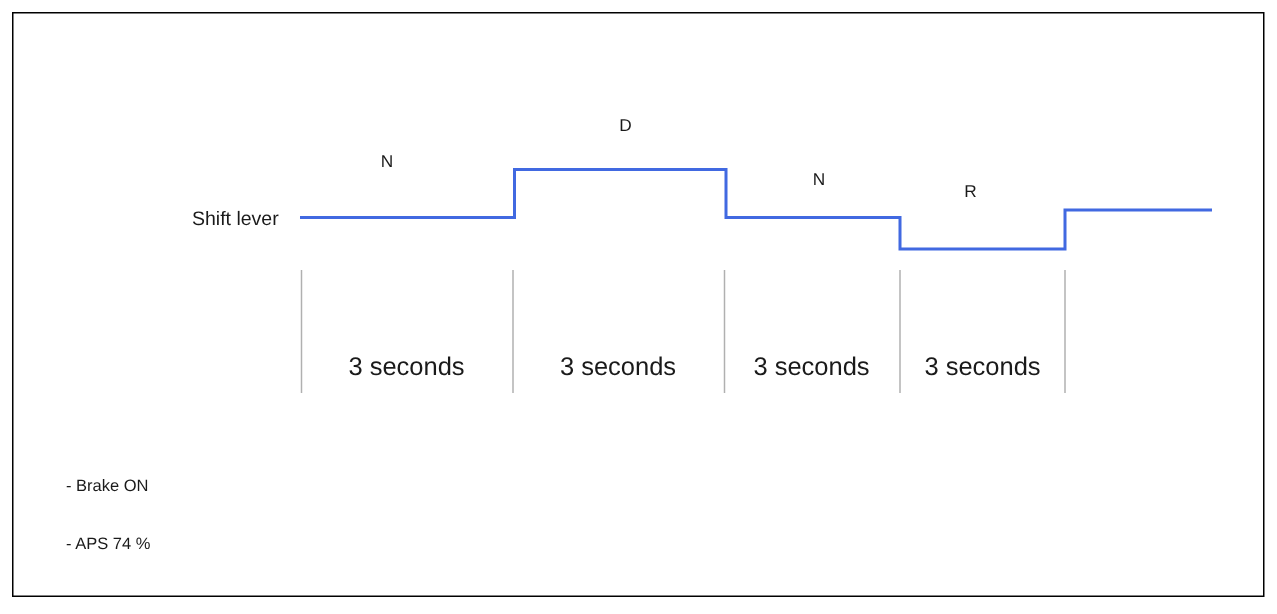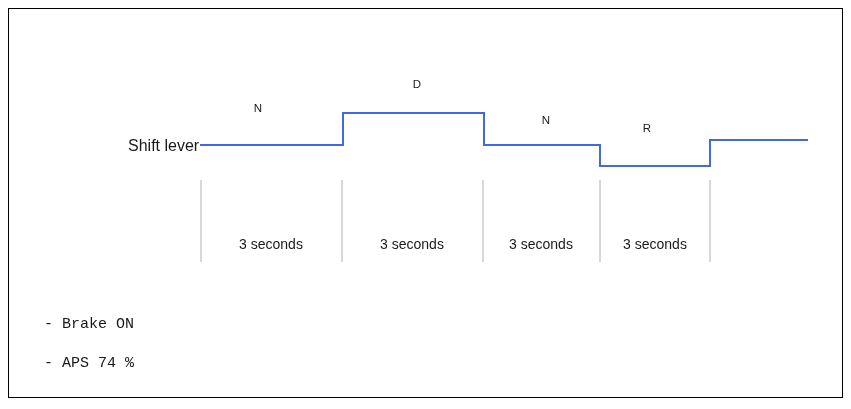--- a/index.html
+++ b/index.html
@@ -36,33 +36,32 @@
   }
   .lbl {
     position: absolute;
     color: #1a1a1a;
     font-size: 11px;
     line-height: 13px;
     white-space: nowrap;
     font-family: "Liberation Sans", sans-serif;
   }
   .lbl-axis {
-    font-size: 16px;
+    font-size: 13px;
   }
   .lbl-gear {
     font-size: 11.5px;
     text-align: center;
   }
   .lbl-dur {
-    font-size: 14px;
+    font-size: 17px;
     text-align: center;
   }
   .lbl-note {
-    font-size: 15px;
-    font-family: Liberation Mono, monospace;
+    font-size: 11px;
   }
   .centered {
     transform: translateX(-50%);
   }
 </style>
 </head>
 <body>
 
 <div id="screenshot">
 

